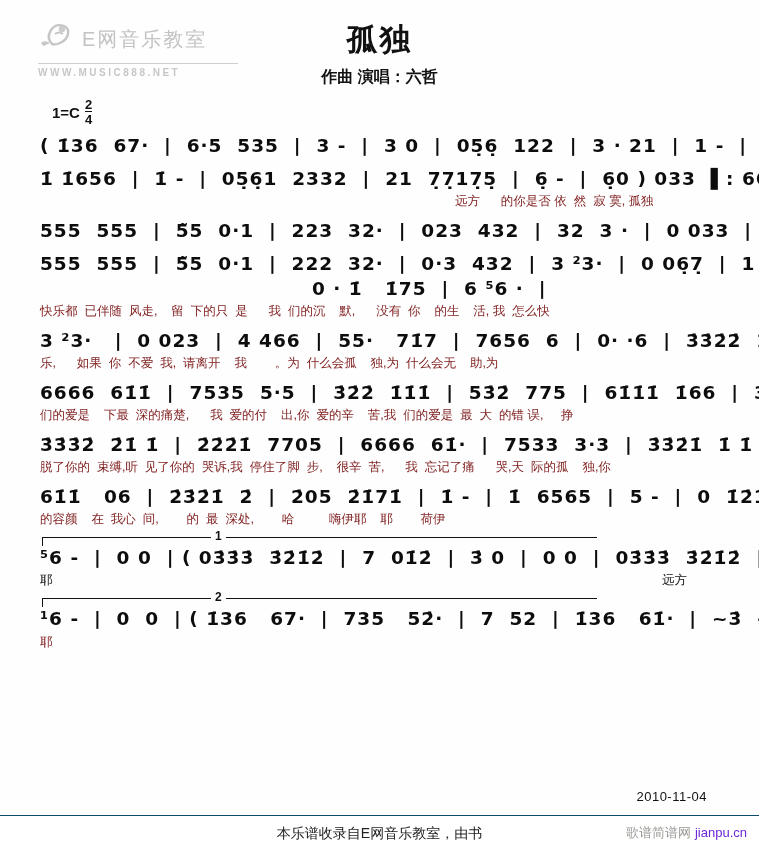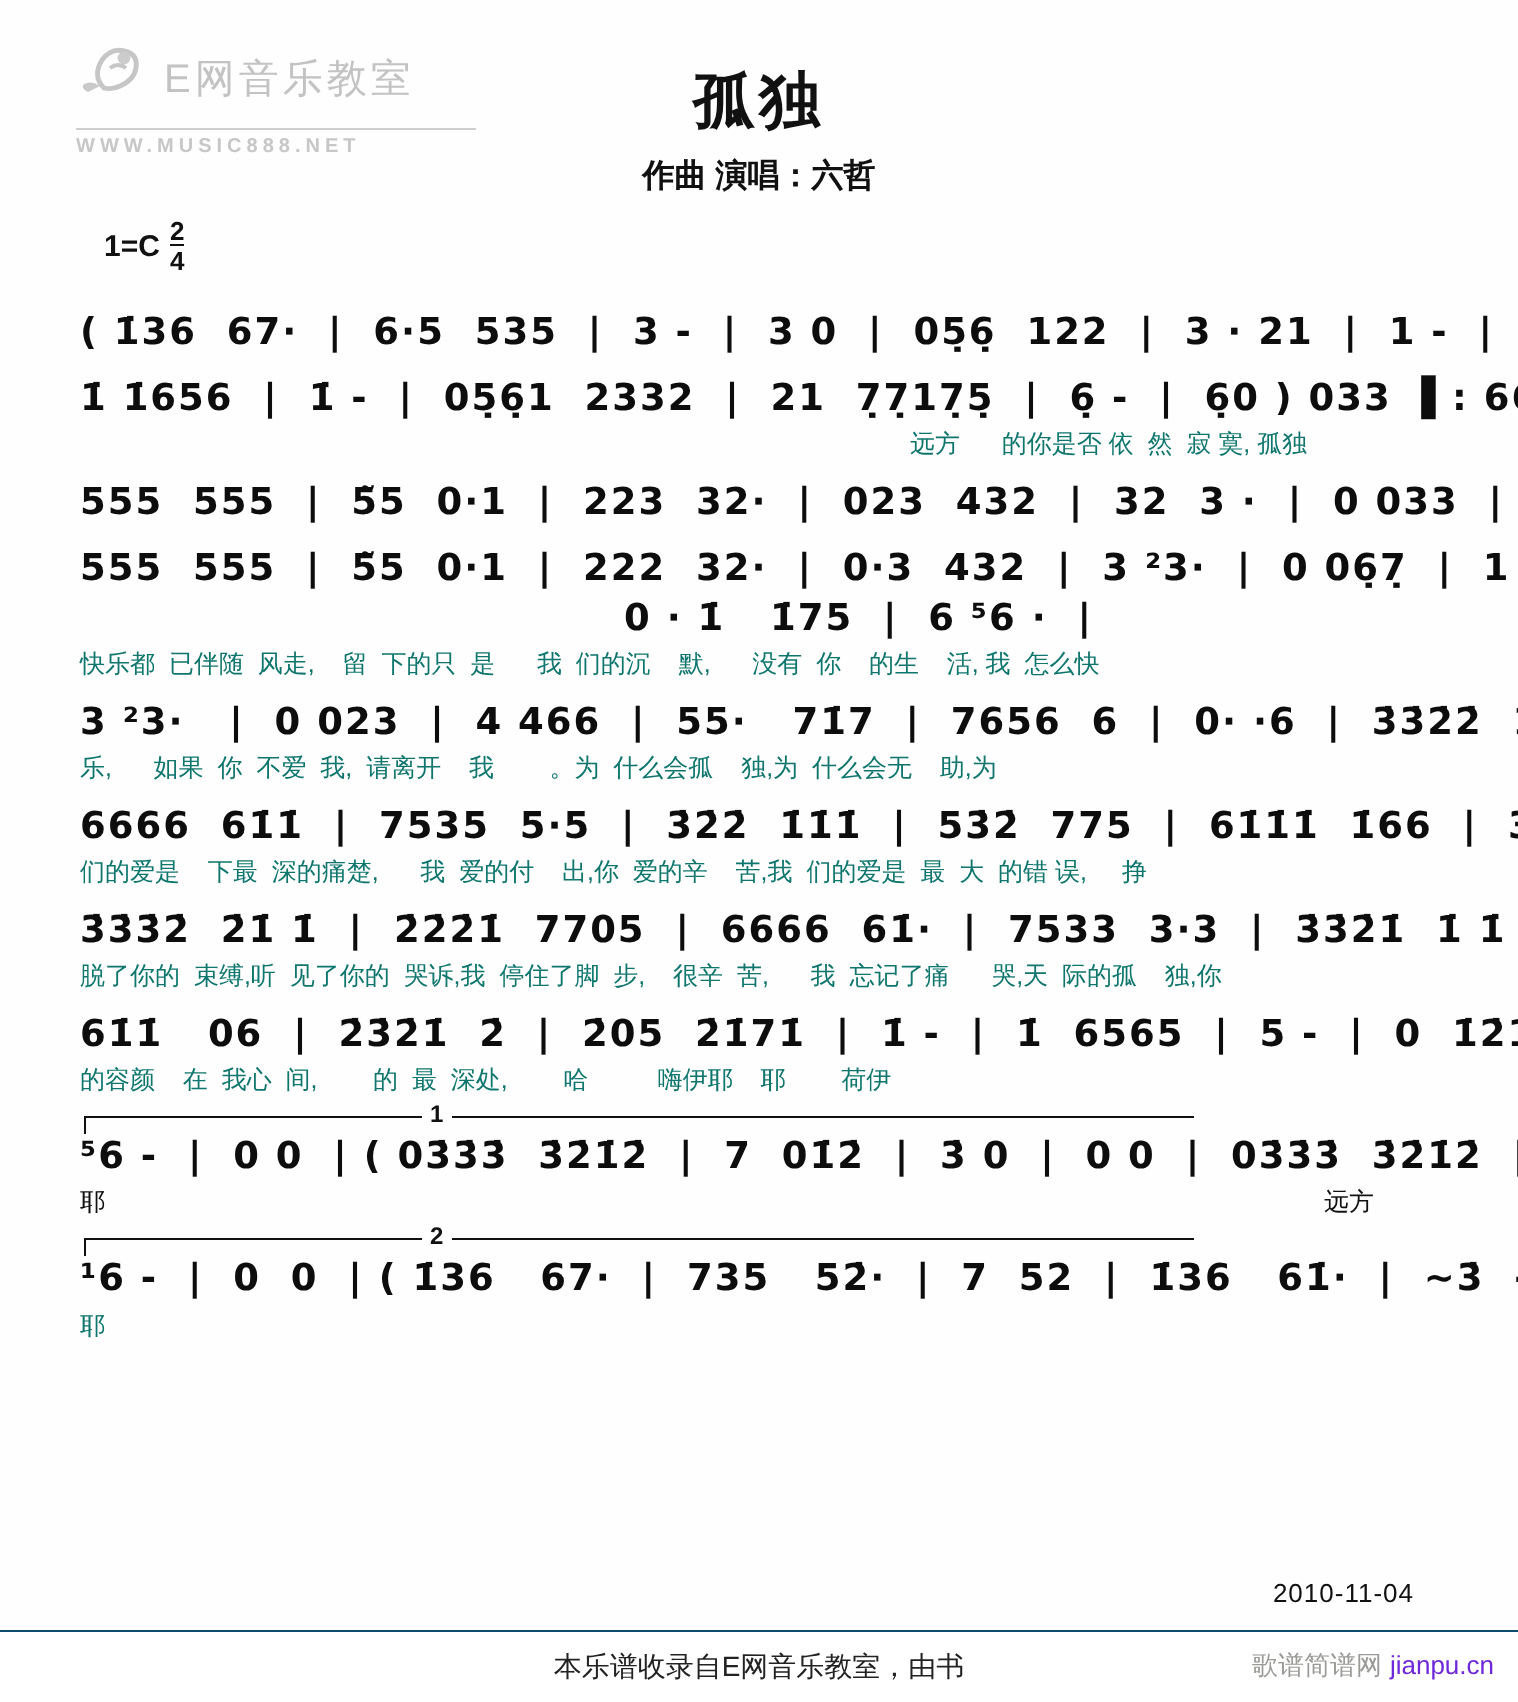--- a/index.html
+++ b/index.html
@@ -8,35 +8,35 @@
     position:relative; width:759px; height:851px; margin:0 auto;
     background:#fefefe; overflow:hidden; color:#111;
     font-family:"Liberation Sans", sans-serif;
   }
   
   .logo { position:absolute; top:20px; left:38px; width:210px; }
   .logo-top { display:flex; align-items:center; gap:4px; }
   .logo-name { font-size:20px; color:#c3c3c3; letter-spacing:2px; font-weight:400;text-align:center; }
   .logo-rule { border:none; border-top:1px solid #cfcfcf; margin:5px 0 3px 0; width:200px; }
   .logo-url { font-size:10px; color:#c7c7c7; letter-spacing:2.5px; font-weight:bold; }
-  .title { text-align:center; padding-top:30px; font-size:31px; font-weight:bold; letter-spacing:2px; }
+  .title { text-align:center; padding-top:19px; font-size:31px; font-weight:bold; letter-spacing:2px; }
   .subtitle { text-align:center; margin-top:6px; font-size:16px; font-weight:bold; }
   .credits { position:absolute; top:72px; right:58px; text-align:left; font-size:15px; font-weight:bold; line-height:1.85; }
-  .keysig { margin:10px 0 10px 52px; font-size:15px; font-weight:bold; display:flex; align-items:center; gap:5px; }
+  .keysig { margin:10px 0 0 52px; font-size:15px; font-weight:bold; display:flex; align-items:center; gap:5px; }
   .frac { display:inline-flex; flex-direction:column; align-items:center; line-height:1; font-size:13px; font-weight:bold; }
   .frac .den { border-top:1.5px solid #111; padding-top:1px; }
   
   .score { padding:8px 10px 0 40px; }
   .system { margin-bottom:9px; }
   .music {
     font-family:"DejaVu Sans", sans-serif; font-weight:bold;
     font-size:18.5px; line-height:1.3; letter-spacing:1px; white-space:pre; color:#0d0d0d;
   }
   .submusic { margin:1px 0 0 272px; }
-  .lyrics { font-size:12.5px; margin-top:2px; white-space:pre; color:#0f766e; }
+  .lyrics { font-size:12.5px; margin-top:2px; white-space:pre; color:#7f1d1d; }
   .lyr-pad { padding-left:415px; }
   .lyrics-row { display:flex; justify-content:space-between; padding-right:62px; font-size:12.5px; margin-top:2px; }
   .volta { position:relative; width:555px; height:9px; border-top:1.2px solid #111; border-left:1.2px solid #111; margin:6px 0 0 2px; }
   .volta-num { position:absolute; left:168px; top:-9px; background:#fefefe; padding:0 4px; font-size:12px; font-weight:bold; }
   
   .date { position:absolute; right:52px; bottom:47px; font-size:13px; letter-spacing:.5px; }
   .footer {
     position:absolute; left:0; bottom:0; width:100%; height:36px; background:#ffffff;
     border-top:1px solid #0c4a6e; display:flex; align-items:center; justify-content:center;
   }

